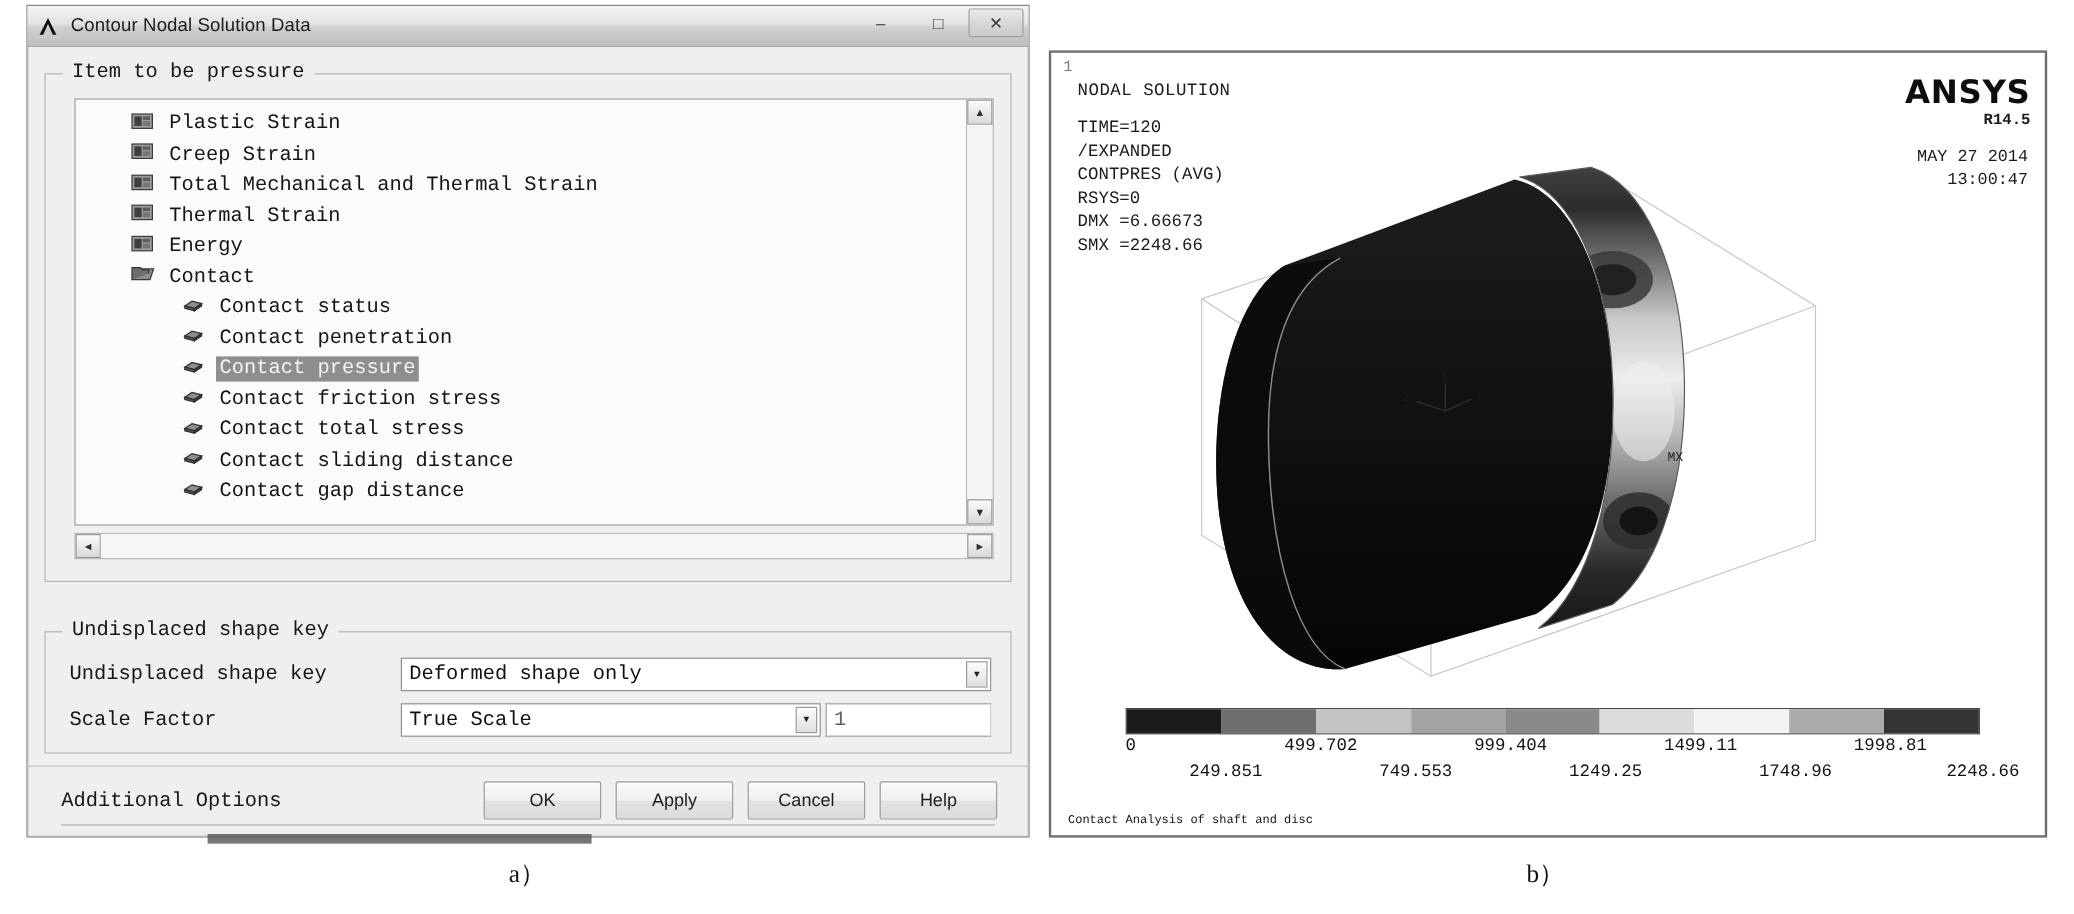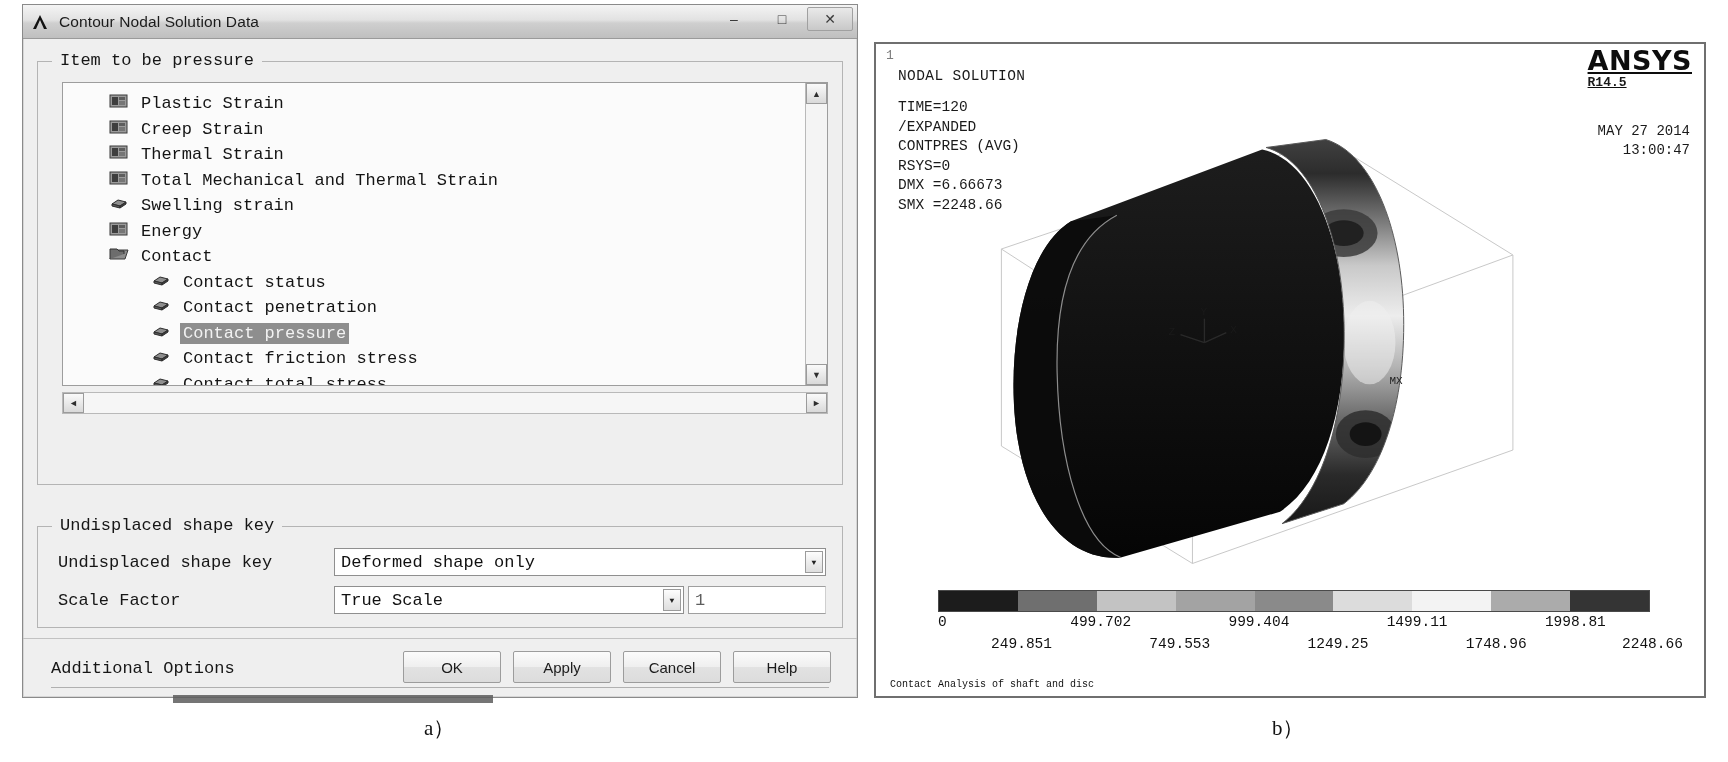--- a/index.html
+++ b/index.html
@@ -61,21 +61,21 @@
     background: #efefef; padding: 0 8px;
     font-size: 17px; color: #161616;
     font-family: "Liberation Mono", monospace;
     white-space: nowrap;
   }
 
   
   .listwrap {
     position: relative; background: #fbfbfb;
     border: 1px solid #9d9d9d;
-    height: 304px; margin: 6px 4px 0 14px;
+    height: 356px; margin: 6px 4px 0 14px;
     display:flex;
   }
   .listinner { flex: 1; overflow: hidden; padding: 8px 0 0 0; position: relative; }
   .litem {
     display: flex; align-items: center;
     height: 25.5px; padding-left: 46px;
     font-family: "Liberation Mono", monospace;
     font-size: 17px; color: #141414; white-space: nowrap;
   }
   .litem.indent { padding-left: 88px; }
@@ -183,23 +183,23 @@
     background: #ffffff;
     border: 2px solid #6f6f6f;
   }
   .gwin-inner { position: relative; width: 100%; height: 100%; overflow: hidden; }
   .mono { font-family: "Liberation Mono", monospace; color: #1a1a1a; }
 
   .g-num { position:absolute; left: 10px; top: 4px; font-size: 13px; color:#7c7c7c; }
   .g-head { position:absolute; left: 22px; top: 24px; font-size: 14.5px; letter-spacing:.4px; }
   .g-info { position:absolute; left: 22px; top: 54px; font-size: 14.5px; line-height: 19.5px; }
   .g-logo {
-    position:absolute; right: 12px; top: 3px; text-align: left;
+    position:absolute; right: 12px; top: 20px; text-align: right;
     font-family: "DejaVu Sans", sans-serif; font-weight: bold;
-    font-size: 27px; letter-spacing: .5px; color:#0d0d0d; line-height: 1; text-decoration: underline;
+    font-size: 27px; letter-spacing: .5px; color:#0d0d0d; line-height: 1;
   }
   .g-logo .rev { display:block; font-size: 13px; letter-spacing:0; margin-top: 2px; }
   .g-date {
     position:absolute; right: 14px; top: 78px; text-align:right;
     font-size: 14px; line-height: 19px;
   }
 
   
   .scene { position:absolute; left: 0; top: 0; right:0; bottom: 0; }
 
@@ -271,38 +271,30 @@
                   </svg></span>
                 <span class="lbl">Creep Strain</span>
               </div>
               <div class="litem">
                 <span class="ico"><svg width="20" height="16" viewBox="0 0 20 16">
                     <rect x="1" y="2" width="17" height="12" fill="#9b9b9b" stroke="#3b3b3b"></rect>
                     <rect x="3" y="4" width="6" height="8" fill="#3e3e3e"></rect>
                     <rect x="10" y="4" width="6" height="3" fill="#5e5e5e"></rect>
                     <rect x="10" y="8" width="6" height="4" fill="#767676"></rect>
                   </svg></span>
-                <span class="lbl">Thermal Strain</span>
+                <span class="lbl">Total Mechanical and Thermal Strain</span>
               </div>
               <div class="litem">
                 <span class="ico"><svg width="20" height="16" viewBox="0 0 20 16">
                     <rect x="1" y="2" width="17" height="12" fill="#9b9b9b" stroke="#3b3b3b"></rect>
                     <rect x="3" y="4" width="6" height="8" fill="#3e3e3e"></rect>
                     <rect x="10" y="4" width="6" height="3" fill="#5e5e5e"></rect>
                     <rect x="10" y="8" width="6" height="4" fill="#767676"></rect>
                   </svg></span>
-                <span class="lbl">Total Mechanical and Thermal Strain</span>
-              </div>
-              <div class="litem">
-                <span class="ico"><svg width="20" height="16" viewBox="0 0 20 16">
-                    <path d="M3 9 L9 5 L17 7 L11 11 Z" fill="#8e8e8e" stroke="#2d2d2d"></path>
-                    <path d="M3 9 L3 11 L11 13 L11 11 Z" fill="#5a5a5a" stroke="#2d2d2d"></path>
-                    <path d="M11 11 L17 7 L17 9 L11 13 Z" fill="#3c3c3c" stroke="#2d2d2d"></path>
-                  </svg></span>
-                <span class="lbl">Swelling strain</span>
+                <span class="lbl">Thermal Strain</span>
               </div>
               <div class="litem">
                 <span class="ico"><svg width="20" height="16" viewBox="0 0 20 16">
                     <rect x="1" y="2" width="17" height="12" fill="#9b9b9b" stroke="#3b3b3b"></rect>
                     <rect x="3" y="4" width="6" height="8" fill="#3e3e3e"></rect>
                     <rect x="10" y="4" width="6" height="3" fill="#5e5e5e"></rect>
                     <rect x="10" y="8" width="6" height="4" fill="#767676"></rect>
                   </svg></span>
                 <span class="lbl">Energy</span>
               </div>

